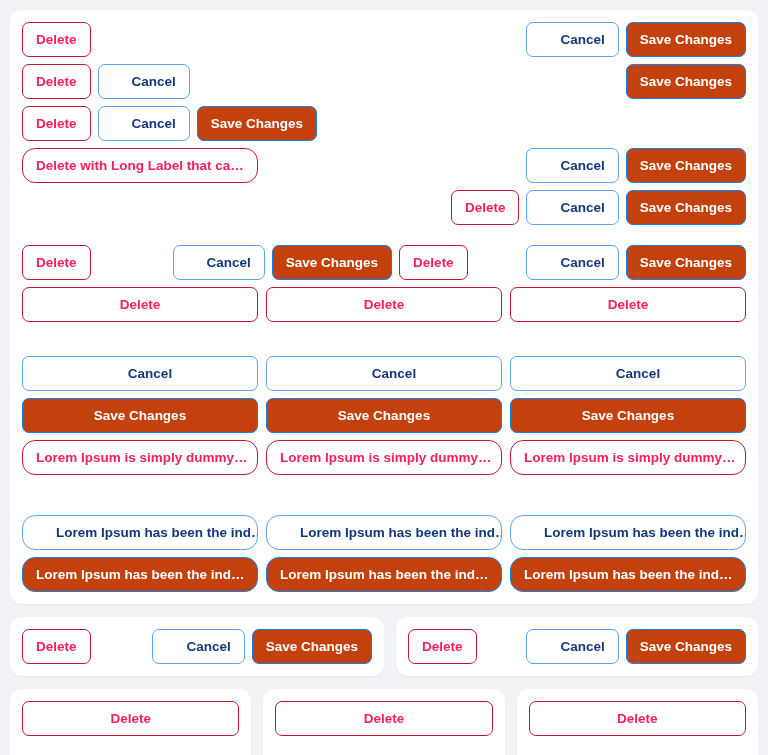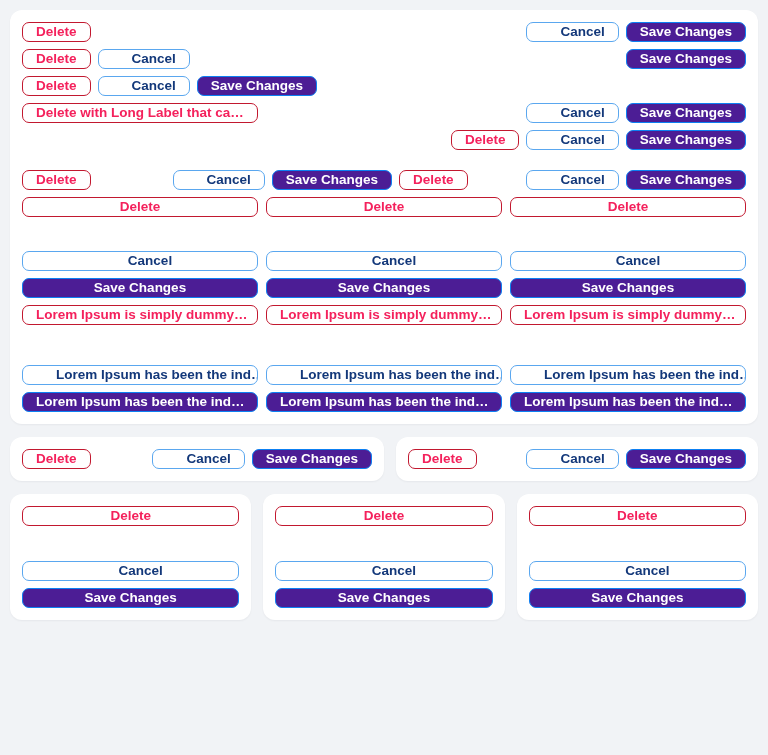--- a/index.html
+++ b/index.html
@@ -44,49 +44,50 @@
     cursor: pointer;
     white-space: nowrap;
     overflow: hidden;
     text-overflow: ellipsis;
     text-align: center;
     display: inline-flex;
     align-items: center;
     justify-content: center;
     background: #ffffff;
     border: 1.6px solid transparent;
-    height: 20px;
+    height: 35px;
   }
 
   .btn-danger {
     color: #f4215c;
     border-color: #c2182f;
     background: #ffffff;
   }
   .btn-secondary {
     color: #13387a;
     border-color: #5aa7ef;
     background: #ffffff;
     padding-left: 33px;
   }
   .btn-primary {
     color: #ffffff;
     border-color: #0d80f2;
-    background: #4c1d95;
+    background: #c2410c;
   }
 
   
   .btn.block {
     display: flex;
     width: 100%;
   }
   
   .btn.lead {
     justify-content: flex-start;
     text-align: left;
+    border-radius: 13px;
   }
 
   
   .stack {
     display: flex;
     flex-direction: column;
     gap: 7px;
   }
 
   .row {

